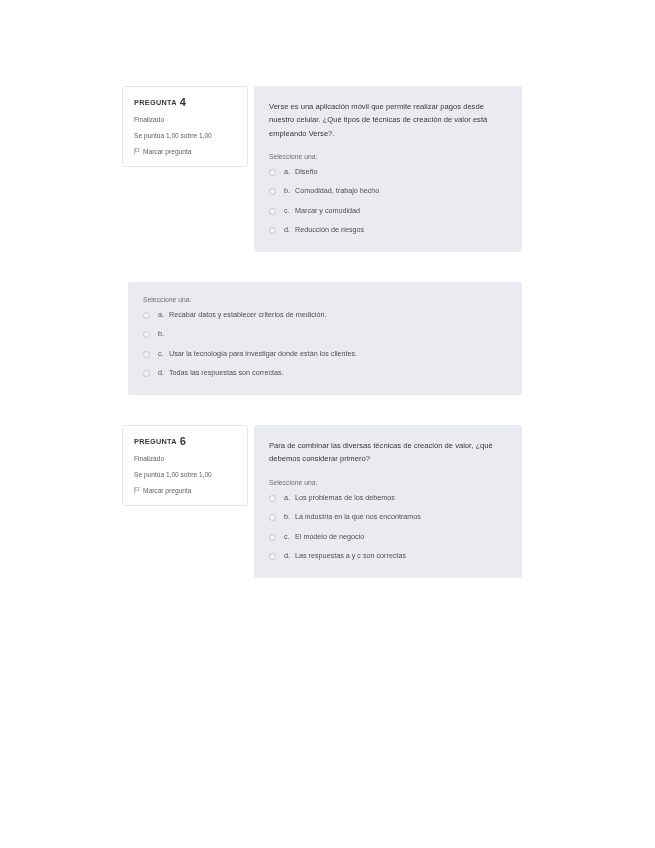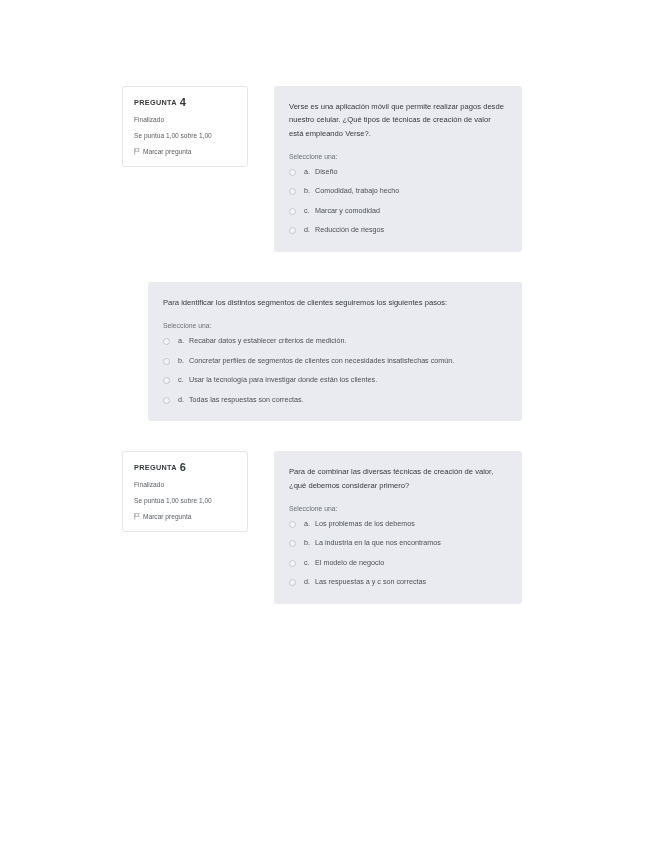--- a/index.html
+++ b/index.html
@@ -79,21 +79,21 @@
     cursor: pointer;
   }
   .flag-icon {
     display: inline-block;
     width: 6px;
     height: 7px;
     flex: 0 0 6px;
   }
   
   .content-panel {
-    margin-left: 26px;
+    margin-left: 6px;
     flex: 1 1 auto;
     background: #eaebf0;
     border-radius: 3px;
     padding: 14px 16px 16px 15px;
     box-sizing: border-box;
   }
   .qtext {
     font-size: 7.6px;
     line-height: 1.75;
     color: #33383d;
@@ -188,32 +188,30 @@
               <span class="ans-text">Reducción de riesgos</span>
             </li>
           </ul>
         </div>
       </div>
     </div>
 
     <div class="question">
       <div class="question-row">
         <div class="content-panel">
-          <p class="qtext">Para identificar los distintos segmentos de clientes seguiremos los siguientes pasos:</p>
           <p class="select-one">Seleccione una:</p>
           <ul class="answers">
             <li class="answer">
               <span class="radio"></span>
               <span class="ans-letter">a.</span>
               <span class="ans-text">Recabar datos y establecer criterios de medición.</span>
             </li>
             <li class="answer">
               <span class="radio"></span>
               <span class="ans-letter">b.</span>
-              <span class="ans-text">Concretar perfiles de segmentos de clientes con necesidades insatisfechas común.</span>
             </li>
             <li class="answer">
               <span class="radio"></span>
               <span class="ans-letter">c.</span>
               <span class="ans-text">Usar la tecnología para investigar donde están los clientes.</span>
             </li>
             <li class="answer">
               <span class="radio"></span>
               <span class="ans-letter">d.</span>
               <span class="ans-text">Todas las respuestas son correctas.</span>

